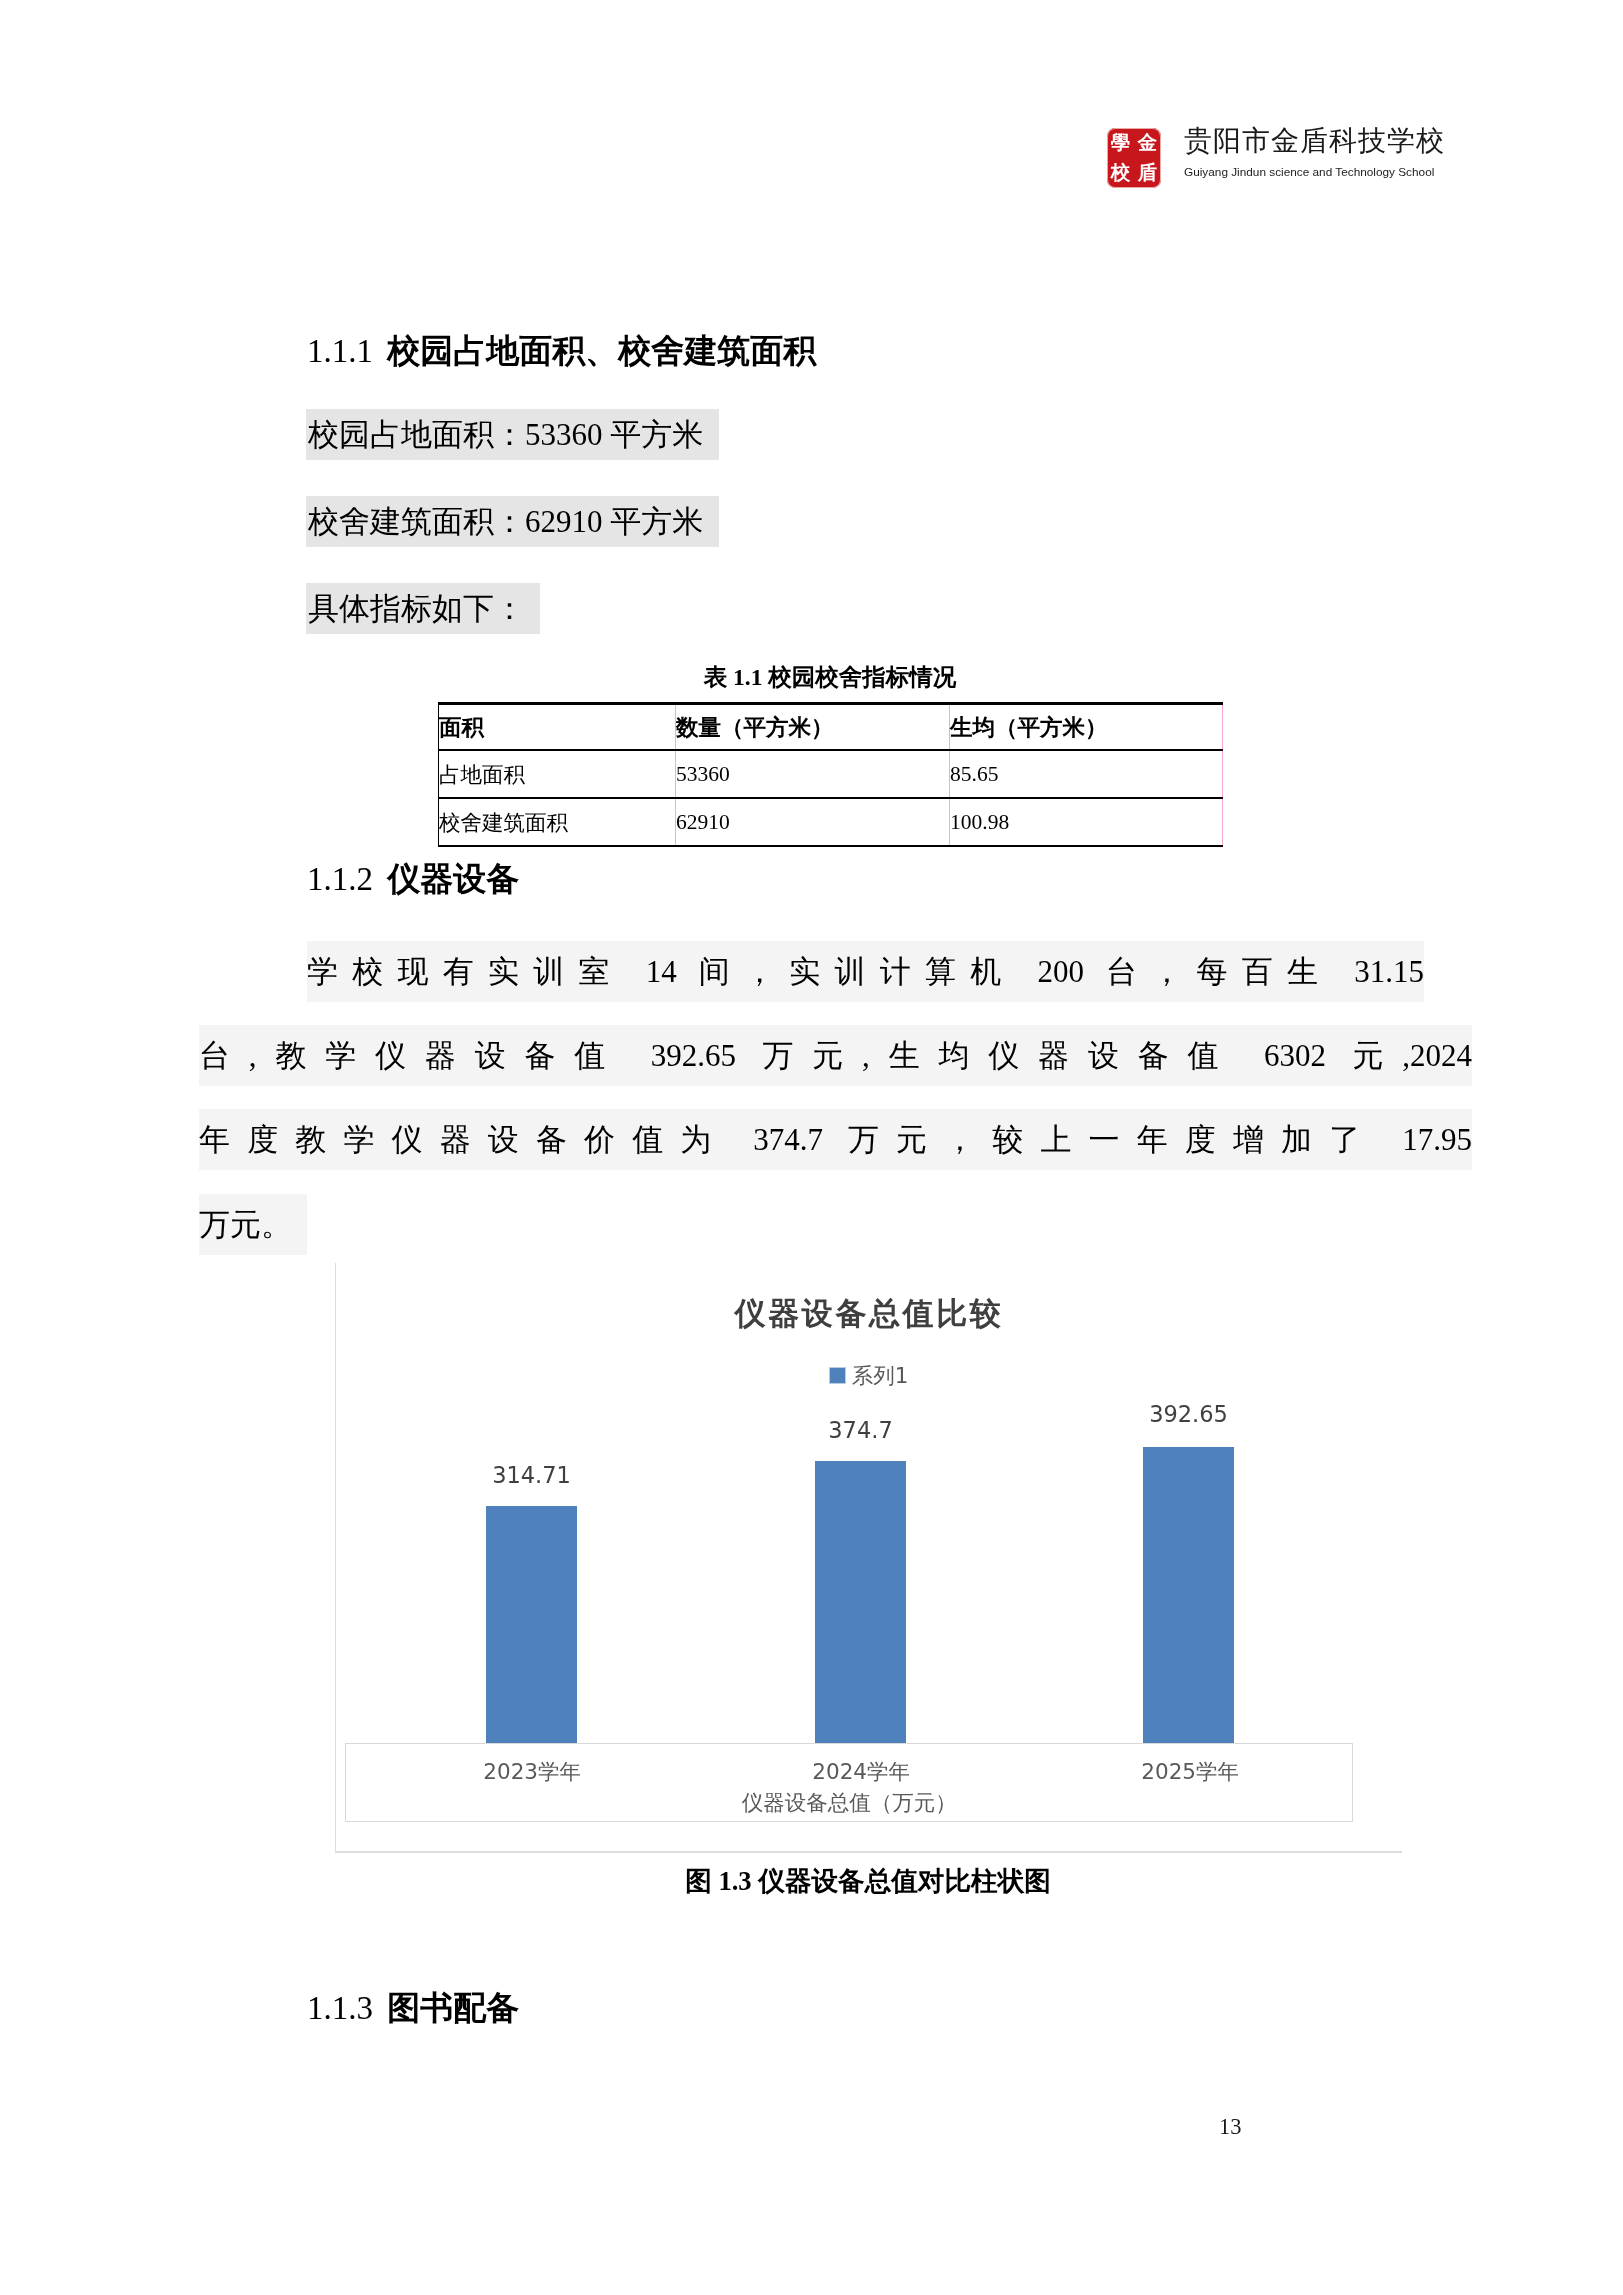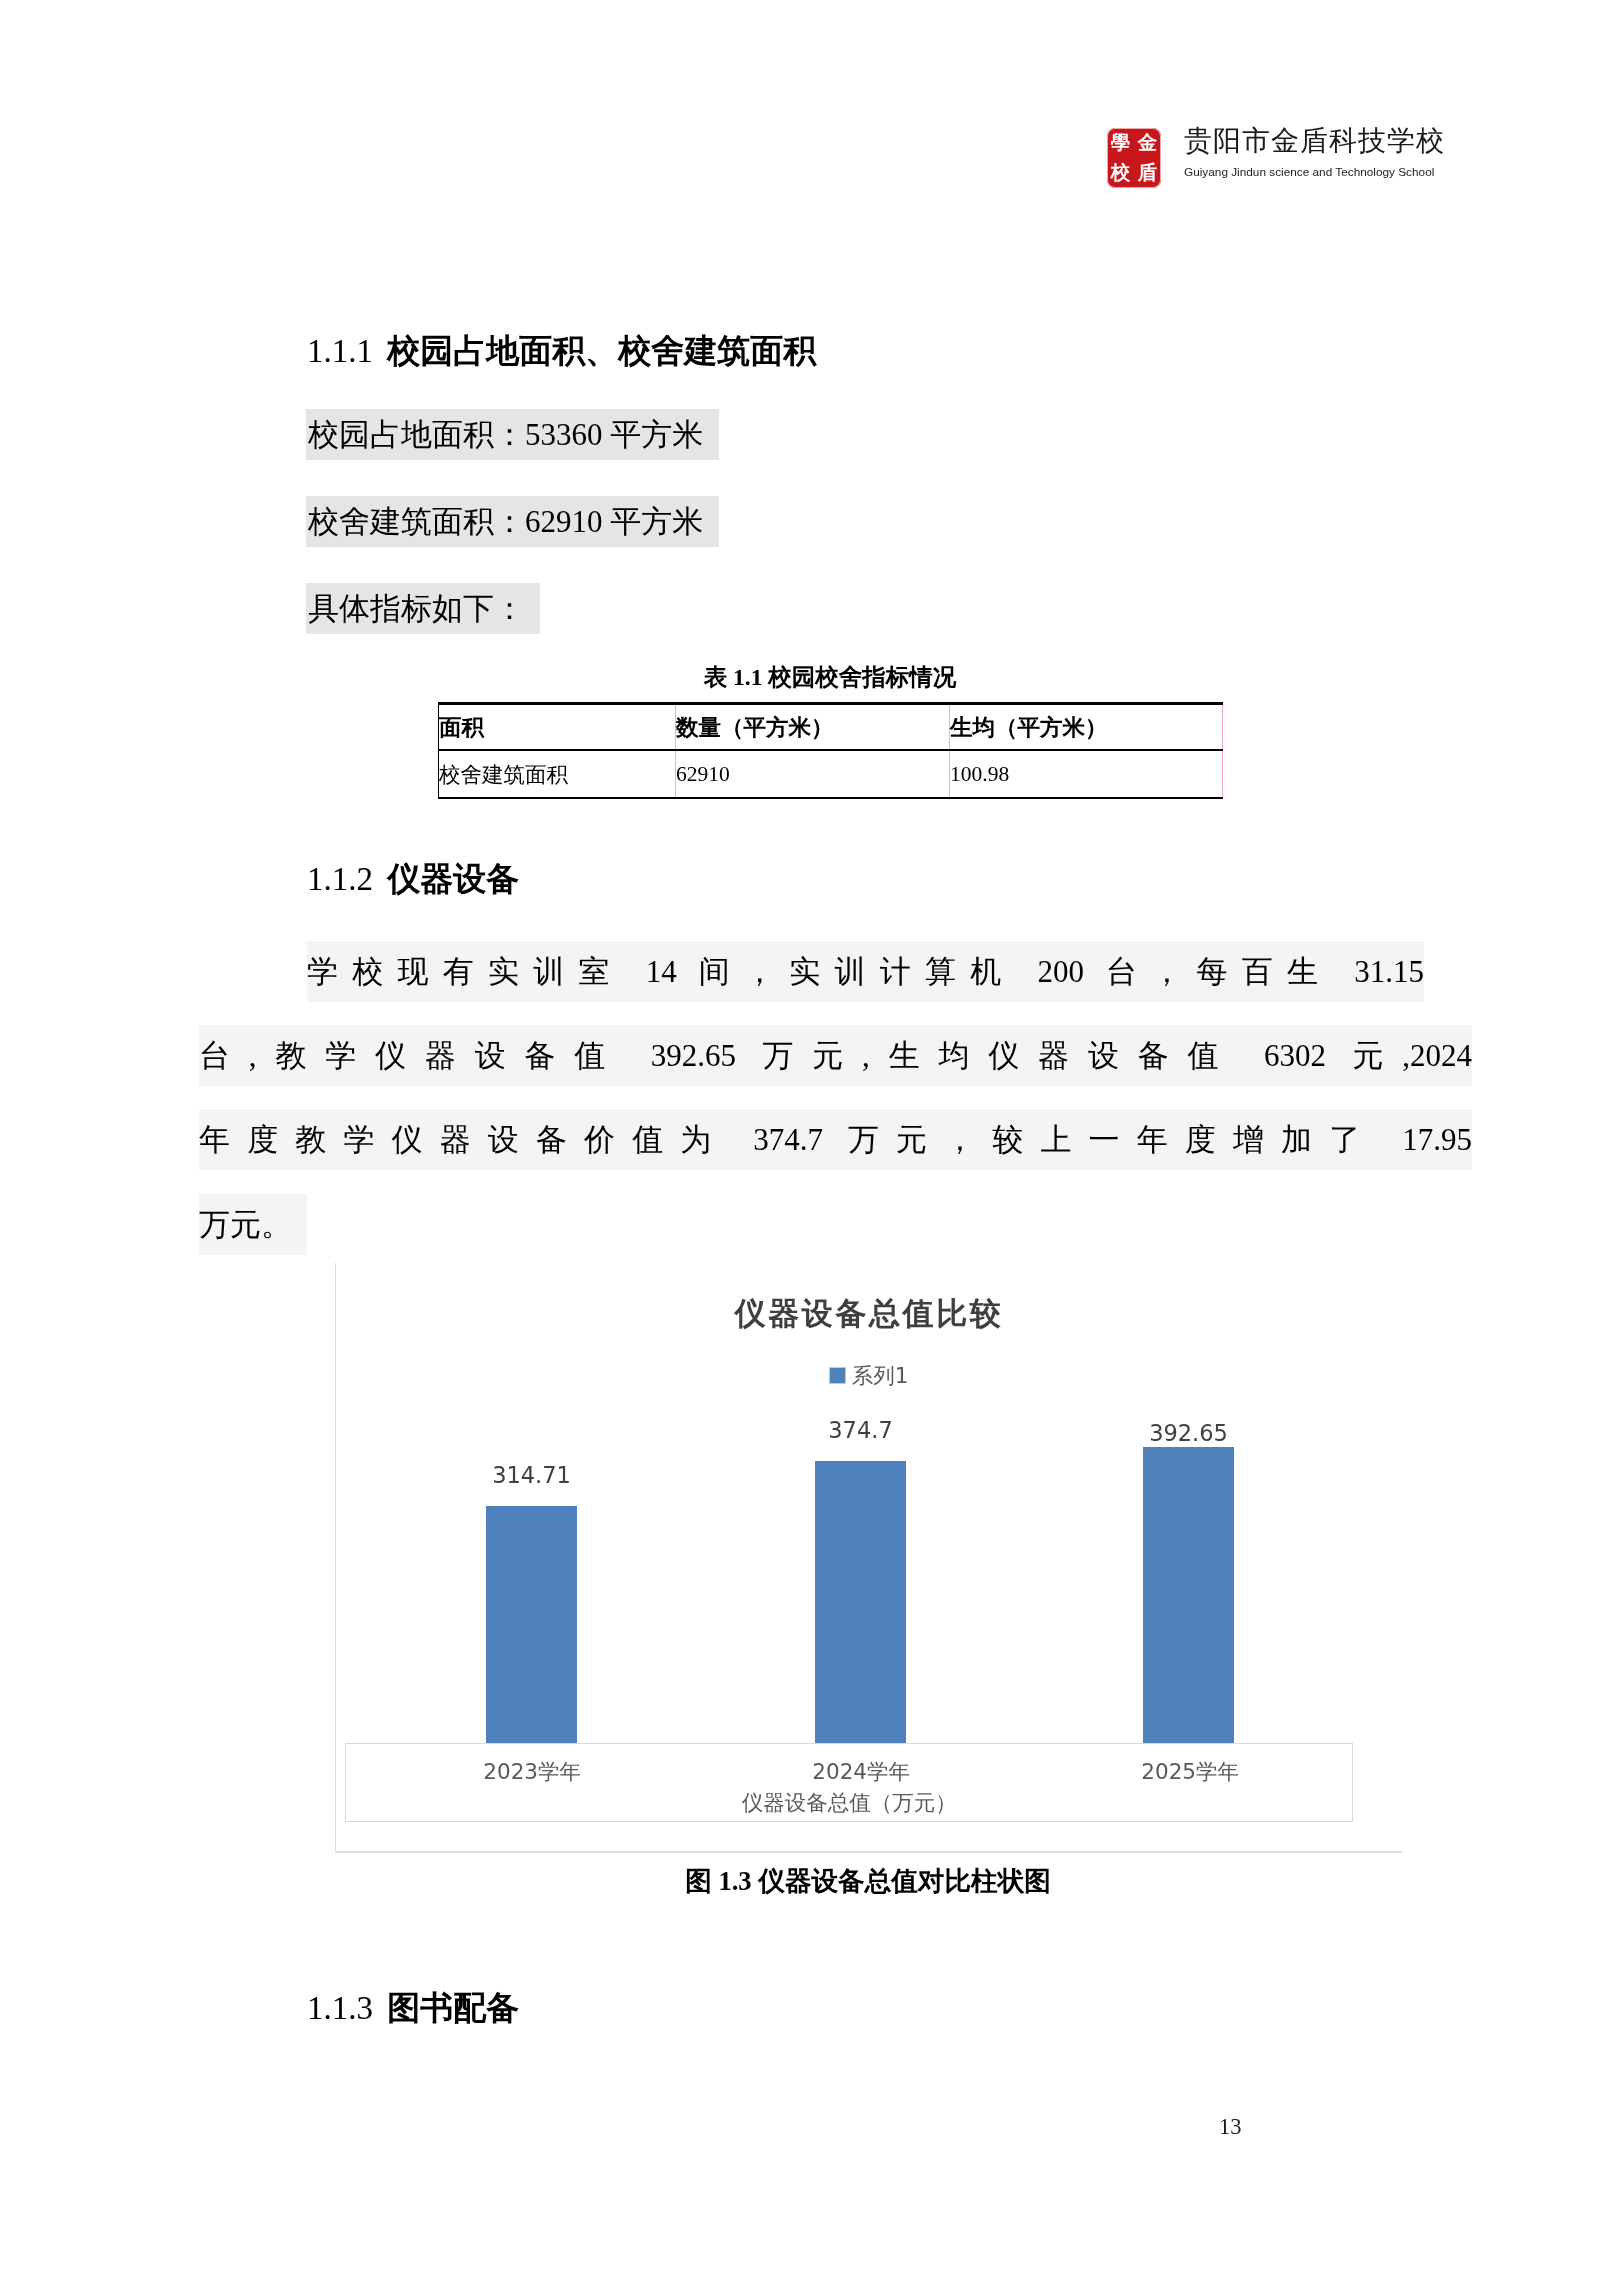--- a/index.html
+++ b/index.html
@@ -170,20 +170,25 @@
       </colgroup>
     <thead>
       <tr>
         <th>面积</th>
         <th>数量（平方米）</th>
         <th>生均（平方米）</th>
       </tr>
     </thead>
     <tbody>
       <tr>
+        <td>占地面积</td>
+        <td>53360</td>
+        <td>85.65</td>
+      </tr>
+      <tr>
         <td>校舍建筑面积</td>
         <td>62910</td>
         <td>100.98</td>
       </tr>
     </tbody>
   </table>
 
   <div class="sec-heading" id="h112">
     <span class="num">1.1.2</span><span class="ttl">仪器设备</span>
   </div>
@@ -192,21 +197,21 @@
   <div class="para-line para-just" id="pl2">年度教学仪器设备价值为 374.7 万元，较上一年度增加了 17.95</div>
   <div class="para-line" id="pl3">万元。</div>
 
   <div class="chart-frame">
     <div class="plot">
       <div class="bar" style="height: 237px;"></div>
       <div class="bar" style="height: 282px;"></div>
       <div class="bar" style="height: 296px;"></div>
       <div class="bar-label" data-idx="0" style="bottom: 255px;">314.71</div>
       <div class="bar-label" data-idx="1" style="bottom: 300px;">374.7</div>
-      <div class="bar-label" data-idx="2" style="bottom: 297px;">392.65</div>
+      <div class="bar-label" data-idx="2" style="bottom: 316px;">392.65</div>
     </div>
     <div class="chart-title">仪器设备总值比较</div>
     <div class="chart-legend">
       <span class="legend-swatch"></span>
       <span class="legend-label">系列1</span>
     </div>
     <div class="xaxis-box">
       <div class="tick" data-idx="0">2023学年</div>
       <div class="tick" data-idx="1">2024学年</div>
       <div class="tick" data-idx="2">2025学年</div>

